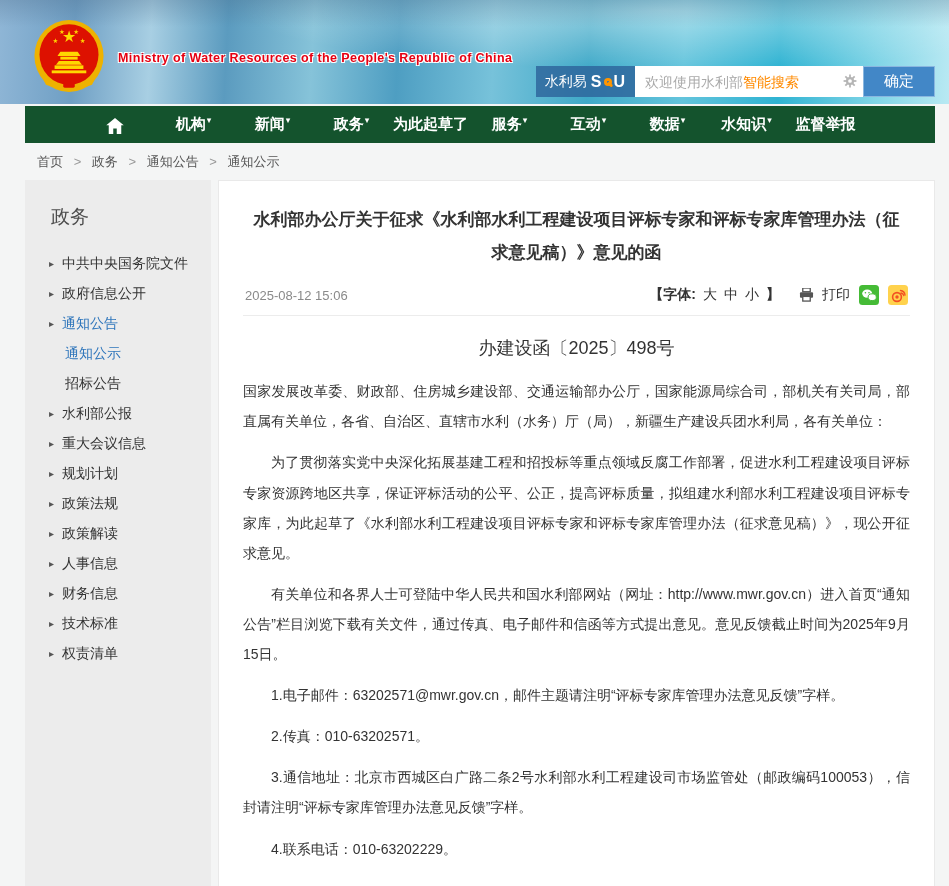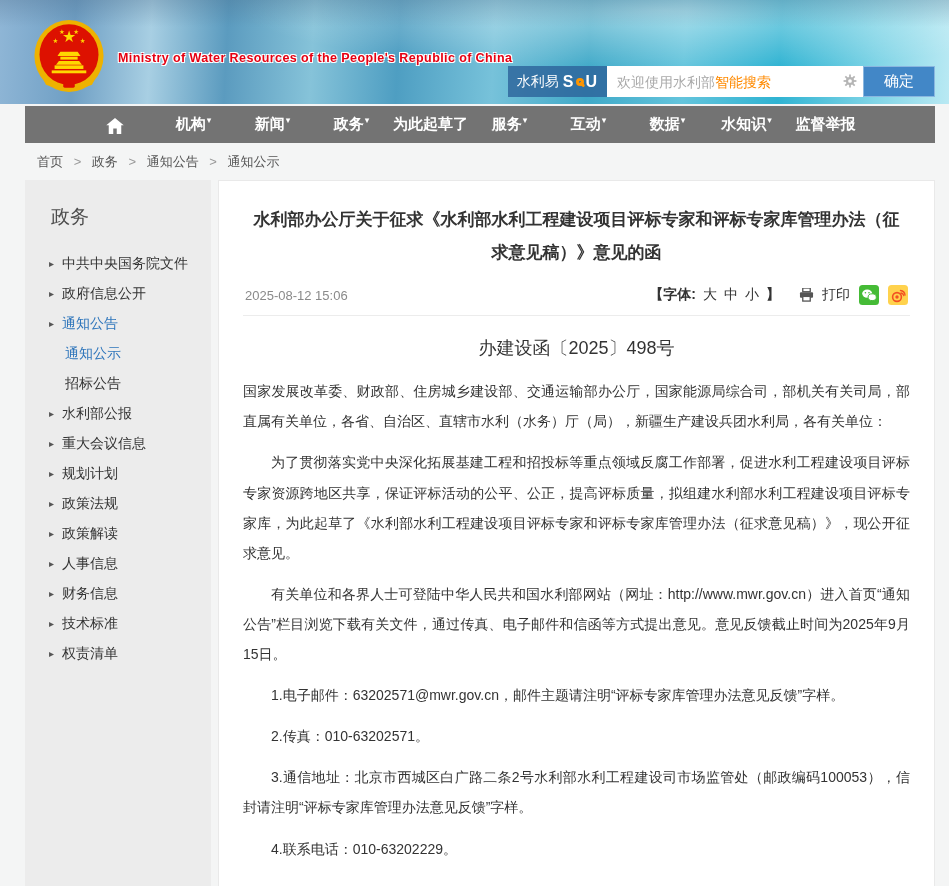--- a/index.html
+++ b/index.html
@@ -30,33 +30,33 @@
     text-shadow:-1px -1px 0 #fff, 1px -1px 0 #fff, -1px 1px 0 #fff, 1px 1px 0 #fff;
   }
   .search-row{ position:absolute; right:14px; top:66px; display:flex; align-items:stretch; height:31px; }
   .search-brand{
     background:rgba(45,100,155,.82); color:#fff; display:flex; align-items:center;
     padding:0 9px; font-size:14px; white-space:nowrap;
   }
   .sou{ font-weight:bold; font-size:16px; display:inline-flex; align-items:center; margin-left:4px; letter-spacing:1px; }
   .sou-o{ width:8px; height:8px; border:3px solid #ff9500; border-radius:50%; display:inline-block; position:relative; margin:0 1px 0 2px; }
   .sou-o::after{ content:""; position:absolute; width:6px; height:3px; background:#ff9500; right:-4px; bottom:-3px; transform:rotate(40deg); border-radius:2px; }
-  .search-box{ position:relative; width:256px; background:#fff; }
+  .search-box{ position:relative; width:228px; background:#fff; }
   .search-box input{ width:100%; height:100%; border:0; outline:none; padding:0 26px 0 10px; font-size:14px; font-family:inherit; }
   .fake-ph{ position:absolute; left:10px; top:8px; font-size:14px; pointer-events:none; white-space:nowrap; }
   .ph-gray{ color:#a9a9a9; } .ph-orange{ color:#ff8a00; }
   .gear-wrap{ position:absolute; right:6px; top:8px; width:14px; height:14px; cursor:pointer; }
   .search-btn{
     width:72px; background:#4287c7; border:1px solid #8ab7e0; color:#fff; font-size:15px;
     font-family:inherit; cursor:pointer; padding:0;
   }
 
   
   .mainnav{
-    margin:2px 14px 0 25px; height:37px; background:#737373;
+    margin:2px 14px 0 25px; height:37px; background:#14532d;
     display:flex; align-items:center; padding:0 70px 0 50px;
   }
   .nav-item{
     flex:1; text-align:center; color:#fff; font-size:15px; font-weight:bold; white-space:nowrap;
   }
   .nav-item .caret{ font-size:9px; position:relative; top:-6px; margin-left:1px; }
   .nav-home svg{ vertical-align:-4px; }
 
   
   .breadcrumb{ padding:10px 0 9px 37px; font-size:13px; color:#555; }

